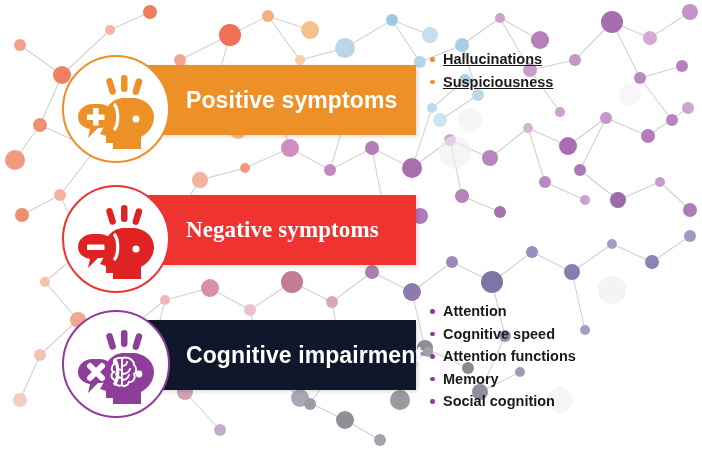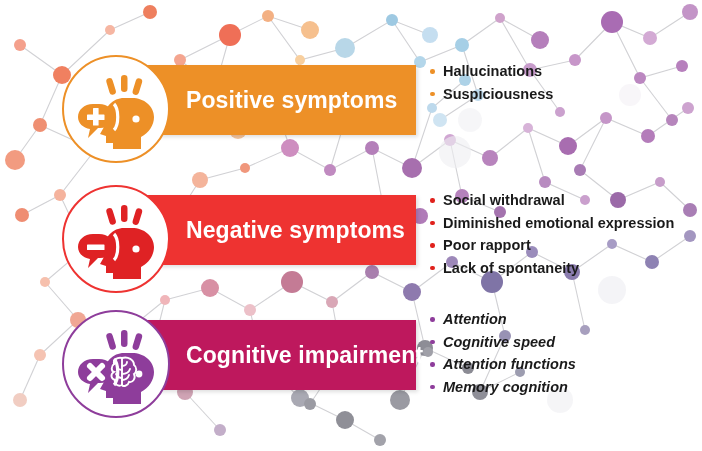--- a/index.html
+++ b/index.html
@@ -10,21 +10,21 @@
     overflow:hidden;
   }
   #stage{position:relative;width:702px;height:451px;background:#fff;overflow:hidden;}
 
   
   #network{position:absolute;left:0;top:0;width:702px;height:451px;}
 
   
   .row{position:absolute;left:0;width:678px;height:110px;}
   .row-positive{top:55px;}
-  .row-negative{top:185px;}
+  .row-negative{top:185px;font-family:Liberation Serif, serif;}
   .row-cognitive{top:310px;}
 
   .bar{
     position:absolute;
     left:118px;
     top:10px;
     width:298px;
     height:70px;
     box-shadow:2px 2px 4px rgba(0,0,0,0.13);
   }
@@ -35,21 +35,21 @@
     height:70px;
     display:flex;align-items:center;
     color:#ffffff;
     font-size:23px;
     font-weight:bold;
     letter-spacing:.1px;
     white-space:nowrap;
   }
   .row-positive  .bar{background:#ED9027;}
   .row-negative  .bar{background:#EE3331;}
-  .row-cognitive .bar{background:#be185d;}
+  .row-cognitive .bar{background:#0f172a;}
 
   
   .medallion{
     position:absolute;
     left:62px;top:0;
     width:108px;height:108px;
     border-radius:50%;
     background:#ffffff;
     box-sizing:border-box;
   }
@@ -73,23 +73,23 @@
     position:absolute;
     left:0;top:9px;
     width:4.5px;height:4.5px;
     border-radius:50%;
     background:currentColor;
   }
   .bullets.orange .li::before{background:#ED9027;}
   .bullets.red    .li::before{background:#E0211C;}
   .bullets.purple .li::before{background:#8E3D9B;}
 
-  .bullets-positive{top:60px;}
+  .bullets-positive{top:48px;text-decoration:underline;}
   .bullets-negative{top:189px;}
-  .bullets-cognitive{top:308px;font-style:italic;}
+  .bullets-cognitive{top:300px;}
 </style>
 </head>
 <body>
 
 <div id="stage">
 
   <svg id="network" viewBox="0 0 702 451" xmlns="http://www.w3.org/2000/svg">
     <g stroke="#c9c9cd" stroke-width="1.1" fill="none" opacity="0.85">
       <path d="M20 45 L62 75 L110 30 L150 12"></path>
       <path d="M62 75 L40 125 L15 160"></path>
@@ -396,27 +396,22 @@
         <path d="M50 47 C55 52 55 68 50 73" fill="none" stroke="#ffffff" stroke-width="3.2"></path>
       </svg>
     </div>
   </div>
 
   <div class="bullets orange bullets-positive">
     <div class="li">Hallucinations</div>
     <div class="li">Suspiciousness</div>
   </div>
 
-  <div class="bullets red bullets-negative">
-    <div class="li">Social withdrawal</div>
-    <div class="li">Diminished emotional expression</div>
-    <div class="li">Poor rapport</div>
-    <div class="li">Lack of spontaneity</div>
-  </div>
 
   <div class="bullets purple bullets-cognitive">
     <div class="li">Attention</div>
     <div class="li">Cognitive speed</div>
     <div class="li">Attention functions</div>
-    <div class="li">Memory cognition</div>
+    <div class="li">Memory</div>
+    <div class="li">Social cognition</div>
   </div>
 
 </div>
 
 </body></html>

